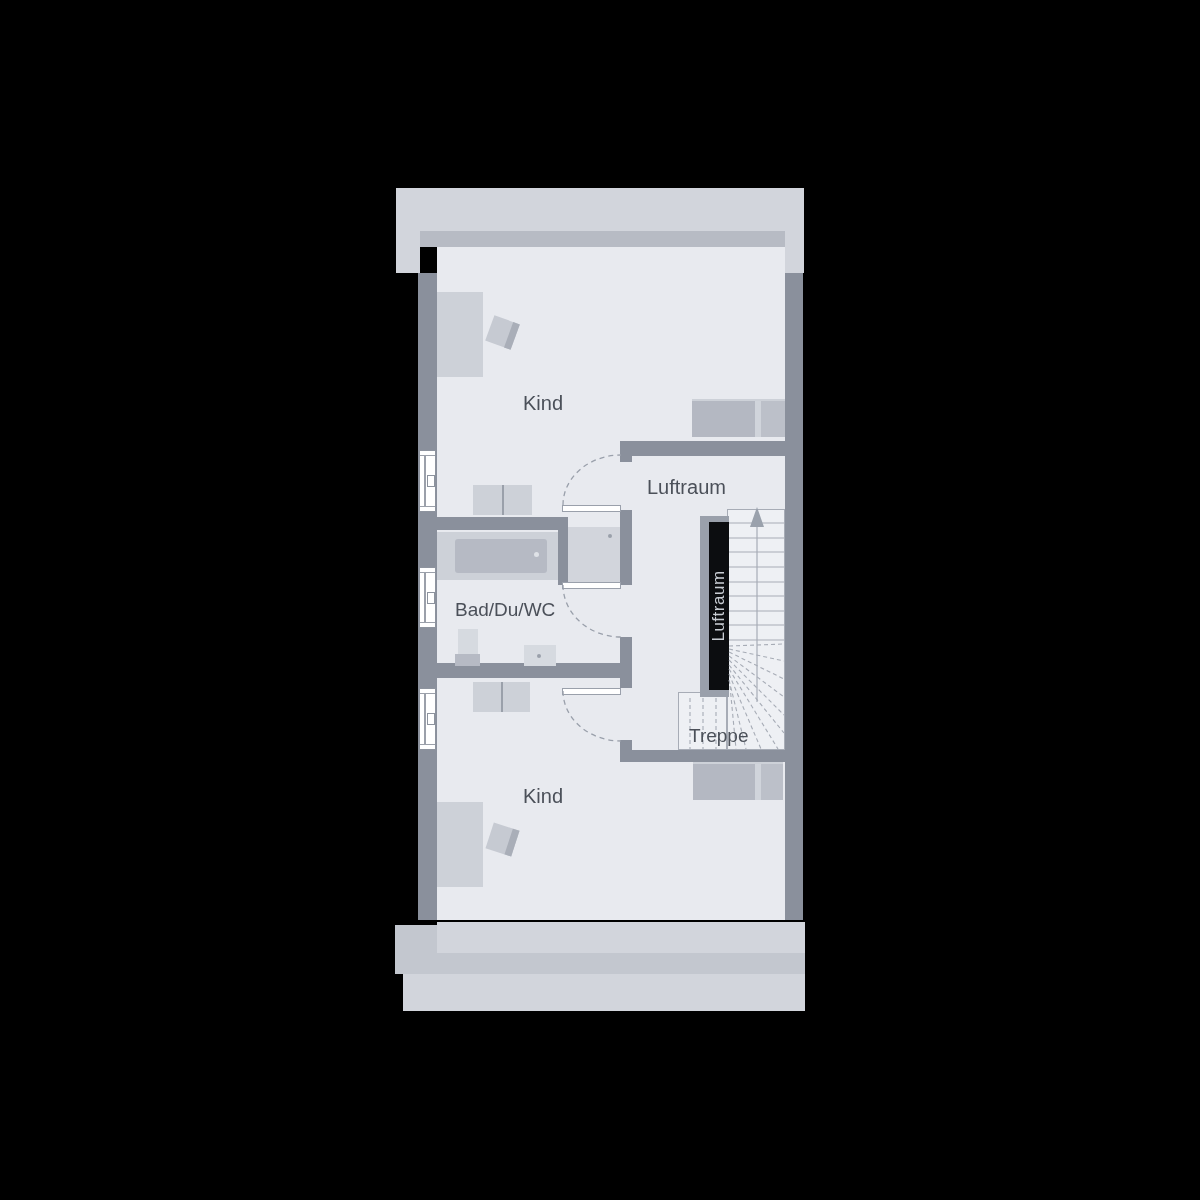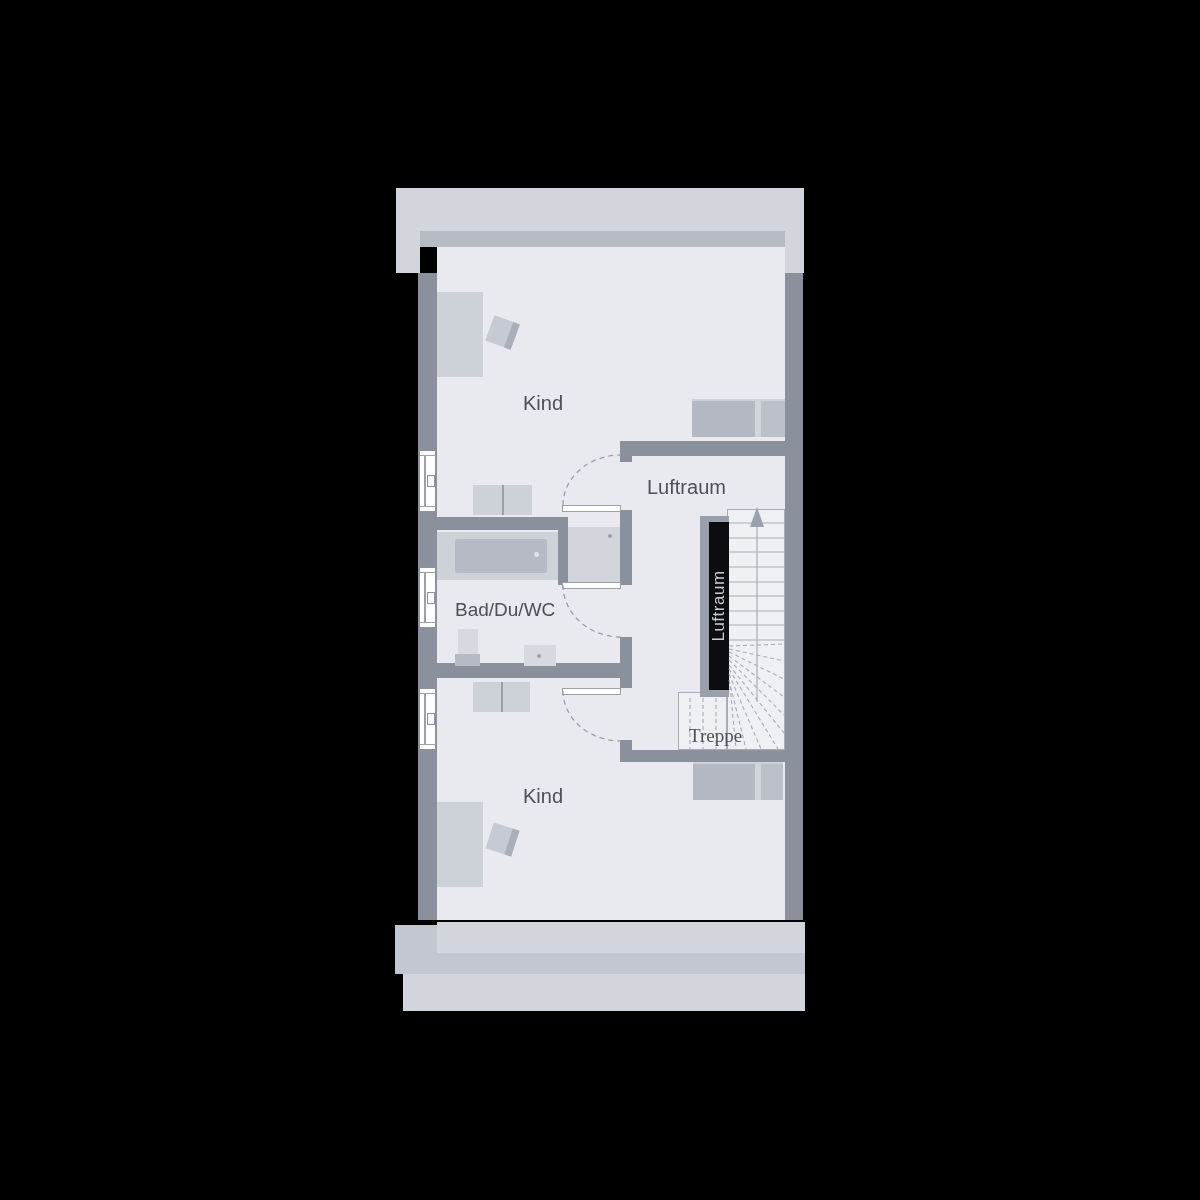--- a/index.html
+++ b/index.html
@@ -187,15 +187,15 @@
       <path d="M 563 505 A 58 50 0 0 1 621 455"></path>
       <path d="M 563 585 A 58 52 0 0 0 621 637"></path>
       <path d="M 563 691 A 58 50 0 0 0 621 741"></path>
     </g>
   </svg>
 
   <div class="lbl" style="left:523px;top:392px;font-size:20px;">Kind</div>
   <div class="lbl" style="left:647px;top:476px;font-size:20px;">Luftraum</div>
   <div class="lbl" style="left:455px;top:599px;font-size:19px;">Bad/Du/WC</div>
   <div class="lbl" style="left:523px;top:785px;font-size:20px;">Kind</div>
-  <div class="lbl" style="left:689px;top:725px;font-size:19px;font-family:Liberation Serif, serif;">Treppe</div>
+  <div class="lbl" style="left:689px;top:725px;font-size:19px;">Treppe</div>
 
 </div>
 
 </body></html>

